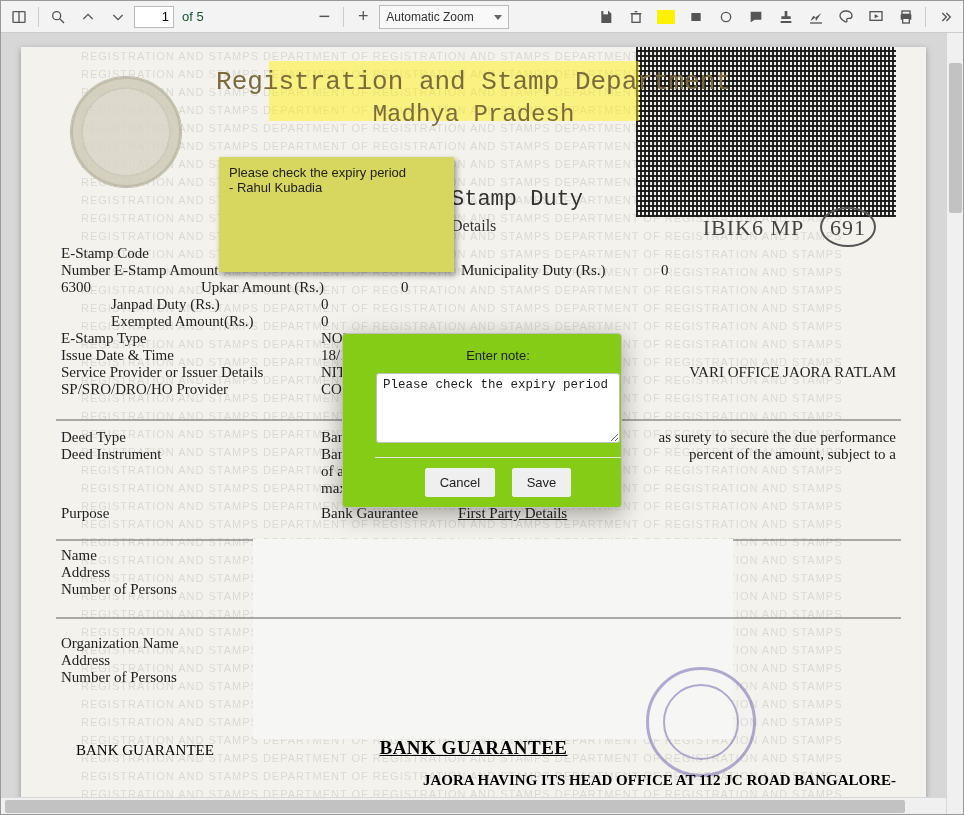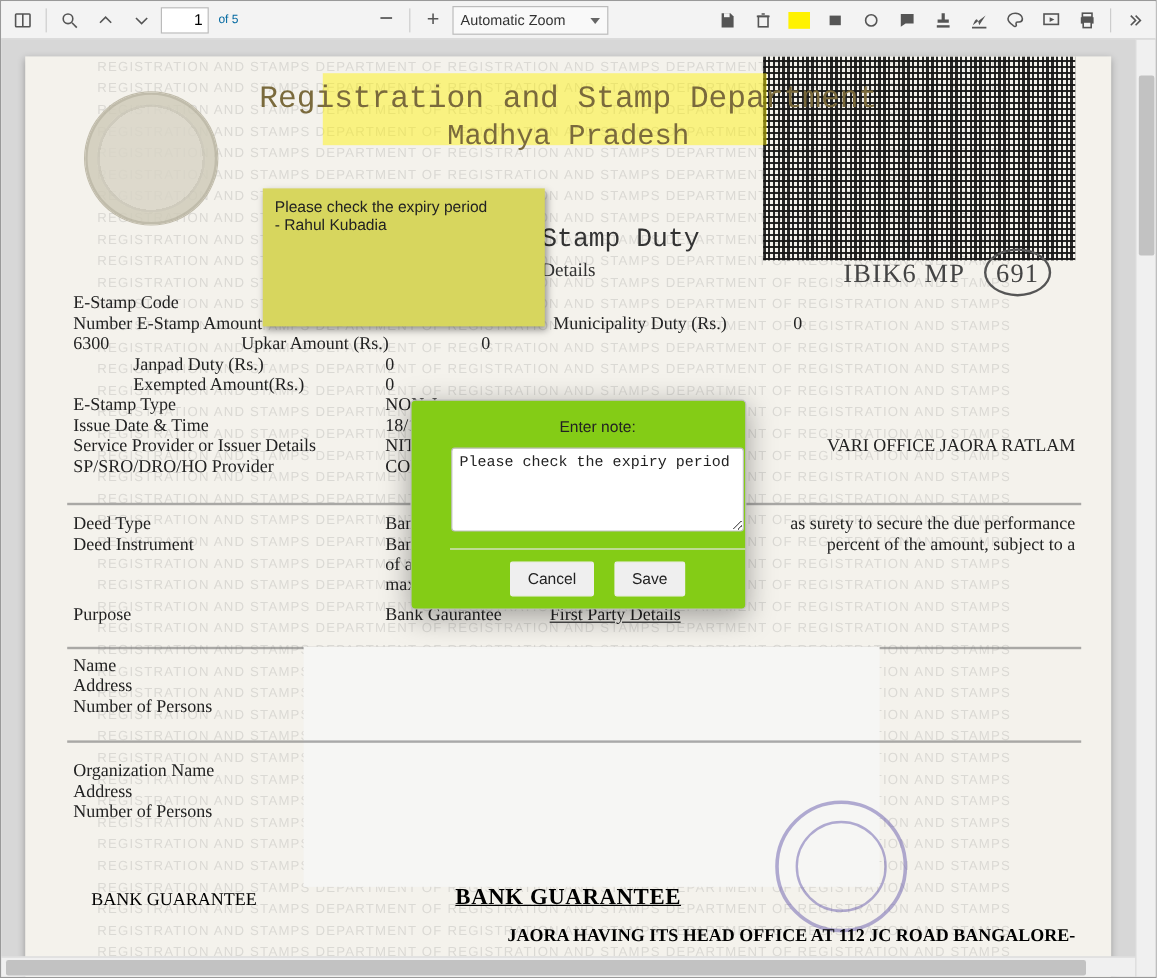--- a/index.html
+++ b/index.html
@@ -13,21 +13,21 @@
     width: 28px; height: 26px; display: flex; align-items: center; justify-content: center;
     color: #555; cursor: pointer; border-radius: 2px; font-size: 16px;
   }
   .tbtn svg { width: 16px; height: 16px; fill: none; stroke: #555; stroke-width: 2; }
   .tbtn.solid svg { fill: #555; stroke: none; }
   .vsep { width: 1px; height: 20px; background: #ccc; margin: 0 3px; }
   .page-input {
     width: 40px; height: 22px; text-align: right; font-size: 13px;
     border: 1px solid #bbb; background: #fff; padding: 0 4px;
   }
-  .page-total { font-size: 10px; color: #0369a1; margin-left: 6px; margin-right: 24px; }
+  .page-total { font-size: 13px; color: #14532d; margin-left: 6px; margin-right: 24px; }
   .spacer { flex: 1; }
   .zoom-select {
     height: 24px; background: #f9f9f9; border: 1px solid #bbb; font-size: 12px;
     padding: 0 18px 0 6px; color: #333; position: relative; display: flex; align-items: center;
     min-width: 130px;
   }
   .zoom-select:after {
     content: ""; position: absolute; right: 6px; top: 50%; margin-top: -2px;
     border-left: 4px solid transparent; border-right: 4px solid transparent; border-top: 5px solid #666;
   }

